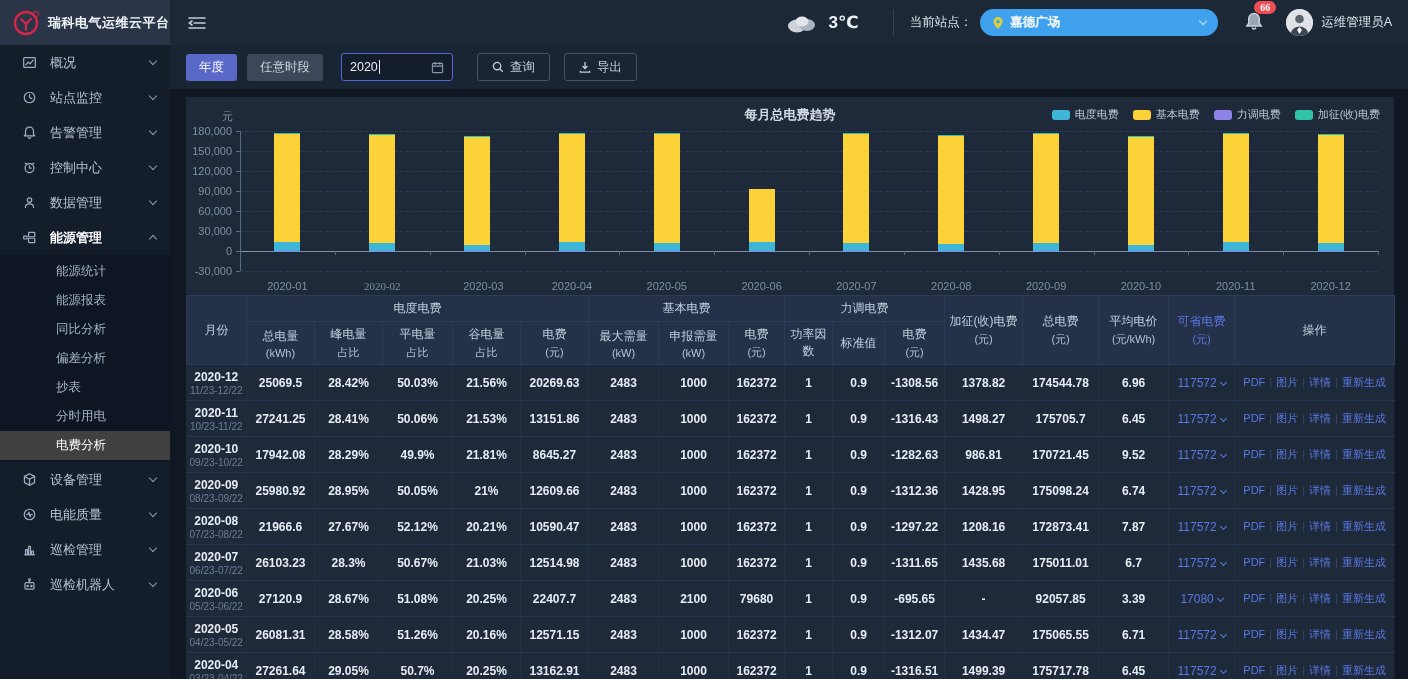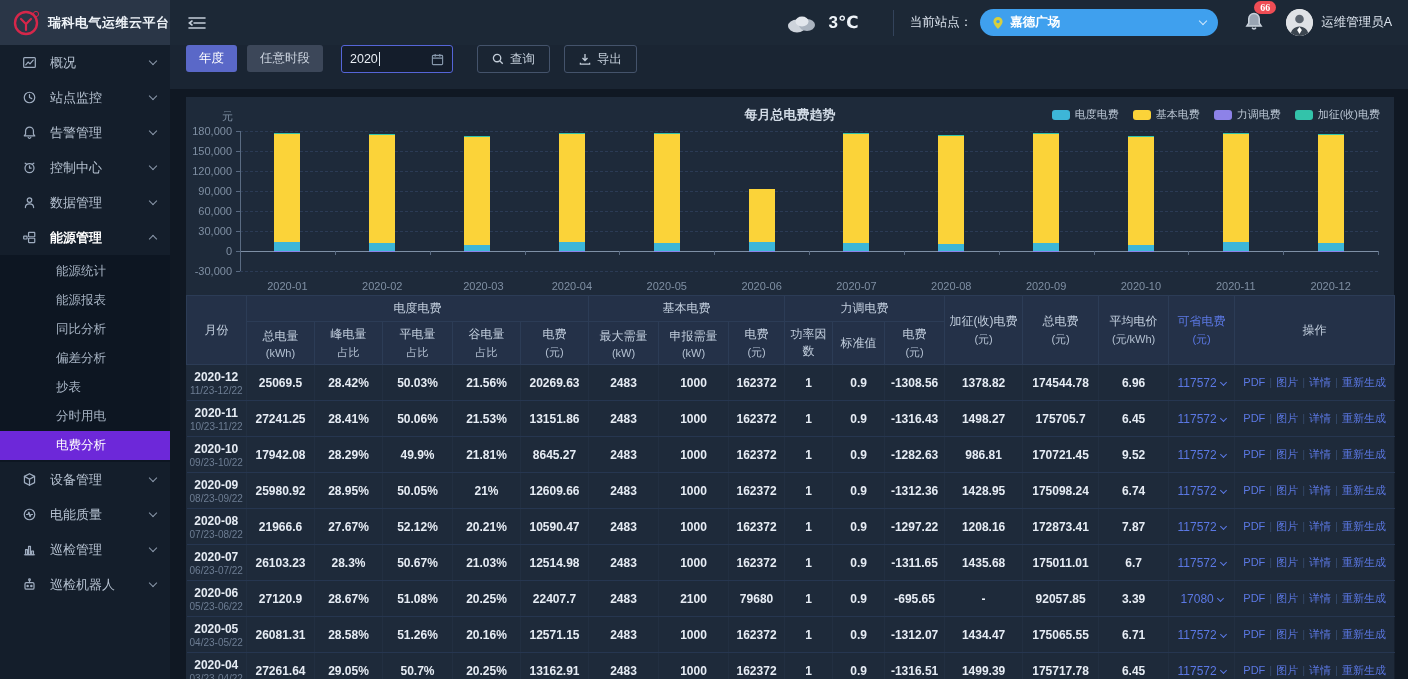--- a/index.html
+++ b/index.html
@@ -32,25 +32,25 @@
   
   .sidebar { position:fixed; top:45px; left:0; width:170px; height:634px; background:#141e2b; overflow:hidden; z-index:20; }
   .side-item { height:35px; display:flex; align-items:center; padding:0 14px 0 22px; cursor:pointer; }
   .side-item .s-icon { width:16px; display:flex; margin-right:12px; flex:0 0 auto; }
   .side-item .s-label { flex:1; font-size:13px; color:#b6c2d1; white-space:nowrap; }
   .side-item.open .s-label { color:#ffffff; font-weight:bold; }
   .chev { width:6px; height:6px; border-right:1.5px solid #8b99ab; border-bottom:1.5px solid #8b99ab; transform:rotate(45deg); margin-top:-3px; }
   .chev.up { transform:rotate(-135deg); margin-top:3px; }
   .submenu { background:#0d1622; padding:2px 0; }
   .sub-item { height:29px; line-height:29px; padding-left:56px; font-size:12.5px; color:#a7b4c4; cursor:pointer; white-space:nowrap; }
-  .sub-item.active { background:#6d28d9; color:#ffffff; }
+  .sub-item.active { background:#404040; color:#ffffff; }
 
   
   .content { position:fixed; top:45px; left:170px; width:1238px; height:634px; background:#101823; overflow:hidden; }
-  .filter-bar { height:44px; background:#1a2533; display:flex; align-items:flex-start; gap:10px; padding-left:16px; }
+  .filter-bar { height:44px; background:#1a2533; display:flex; align-items:center; gap:10px; padding-left:16px; }
   .btn-year { height:27px; padding:0 13px; background:#5a68c8; border:none; border-radius:3px; color:#fff; font-size:12.5px; cursor:pointer; font-family:inherit; }
   .btn-range { height:27px; padding:0 13px; background:#3c4759; border:none; border-radius:3px; color:#cdd5e0; font-size:12.5px; cursor:pointer; font-family:inherit; }
   .date-box { width:112px; height:28px; border:1px solid #5565d8; border-radius:3px; background:#141d2b; display:flex; align-items:center; padding:0 8px; margin-left:8px; }
   .date-box .val { font-size:12.5px; color:#e8edf4; }
   .caret { width:1px; height:14px; background:#dfe7f0; margin-left:1px; animation:blink 1s steps(1) infinite; }
   @keyframes blink { 50% { opacity:0; } }
   .date-box .cal { margin-left:auto; display:flex; }
   .btn-ghost { height:28px; padding:0 14px; background:transparent; border:1px solid #44536b; border-radius:3px; color:#c3cdd9; font-size:12.5px; display:flex; align-items:center; gap:6px; cursor:pointer; margin-left:14px; font-family:inherit; }
 
   .main-panel { margin:8px 14px 0 16px; width:1208px; background:#1e2a3a; }
@@ -341,21 +341,21 @@
         <div class="axis-line" style="left: 50px; top: 174px; width: 4px; height: 1px;"></div>
         <div class="ylab" style="left: 0px; top: 168px;">-30,000</div>
         <div class="axis-line" style="left: 54px; top: 34px; width: 1px; height: 140px;"></div>
         <div class="axis-line" style="left: 54px; top: 154px; width: 1px; height: 4px;"></div>
         <div class="xlab" style="left: 54px; top: 183px; width: 94.8333px;">2020-01</div>
         <div class="bar-seg" style="left: 88.4167px; top: 145.333px; width: 26px; height: 8.66667px; background: rgb(61, 182, 216);"></div>
         <div class="bar-seg" style="left: 88.4167px; top: 37.0853px; width: 26px; height: 108.248px; background: rgb(251, 211, 57);"></div>
         <div class="bar-seg" style="left: 88.4167px; top: 154px; width: 26px; height: 0.866667px; background: rgb(141, 130, 232);"></div>
         <div class="bar-seg" style="left: 88.4167px; top: 36.152px; width: 26px; height: 0.933333px; background: rgb(51, 195, 170);"></div>
         <div class="axis-line" style="left: 149px; top: 154px; width: 1px; height: 4px;"></div>
-        <div class="xlab" style="left: 148.833px; top: 183px; width: 94.8333px;">2020-02</div>
+        <div class="xlab" style="left: 148.833px; top: 183px; width: 94.8333px; font-family: Liberation Serif, serif;">2020-02</div>
         <div class="bar-seg" style="left: 183.25px; top: 146px; width: 26px; height: 8px; background: rgb(61, 182, 216);"></div>
         <div class="bar-seg" style="left: 183.25px; top: 37.752px; width: 26px; height: 108.248px; background: rgb(251, 211, 57);"></div>
         <div class="bar-seg" style="left: 183.25px; top: 154px; width: 26px; height: 0.866667px; background: rgb(141, 130, 232);"></div>
         <div class="bar-seg" style="left: 183.25px; top: 36.8187px; width: 26px; height: 0.933333px; background: rgb(51, 195, 170);"></div>
         <div class="axis-line" style="left: 244px; top: 154px; width: 1px; height: 4px;"></div>
         <div class="xlab" style="left: 250px; top: 183px; width: 94.8333px;">2020-03</div>
         <div class="bar-seg" style="left: 278.083px; top: 148.267px; width: 26px; height: 5.73333px; background: rgb(61, 182, 216);"></div>
         <div class="bar-seg" style="left: 278.083px; top: 40.0187px; width: 26px; height: 108.248px; background: rgb(251, 211, 57);"></div>
         <div class="bar-seg" style="left: 278.083px; top: 154px; width: 26px; height: 0.853333px; background: rgb(141, 130, 232);"></div>
         <div class="bar-seg" style="left: 278.083px; top: 39.352px; width: 26px; height: 0.666667px; background: rgb(51, 195, 170);"></div>

